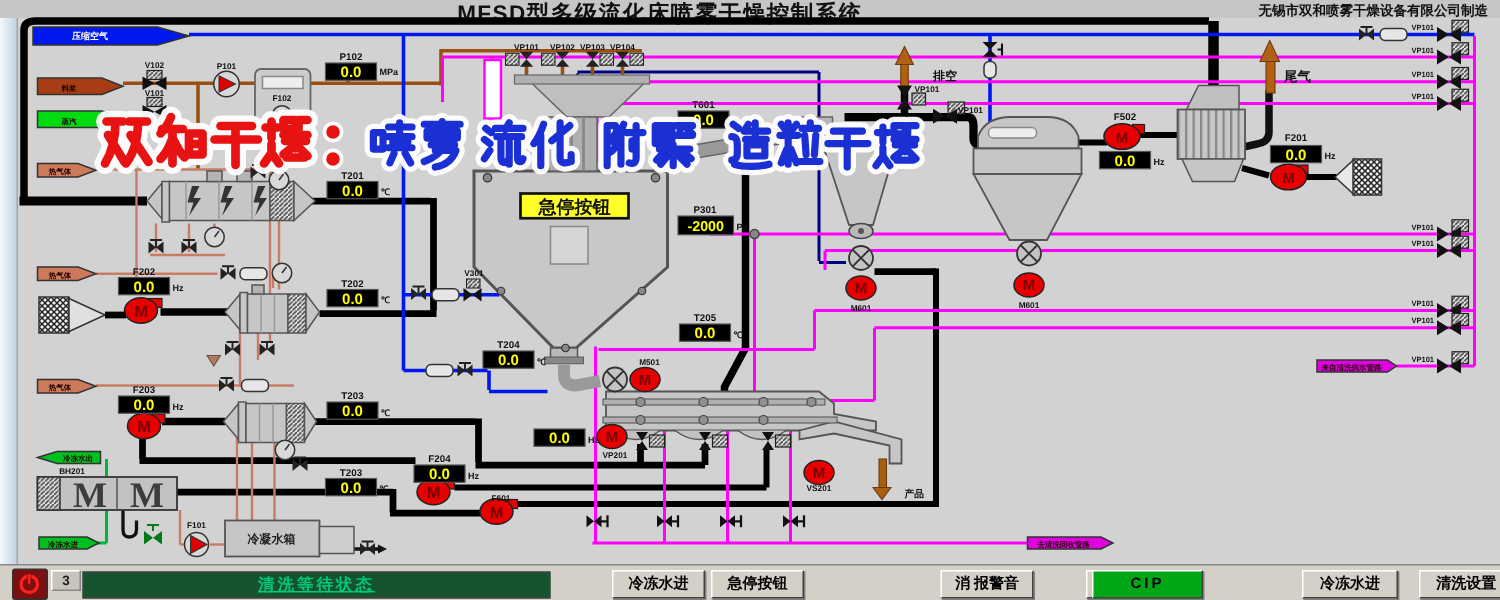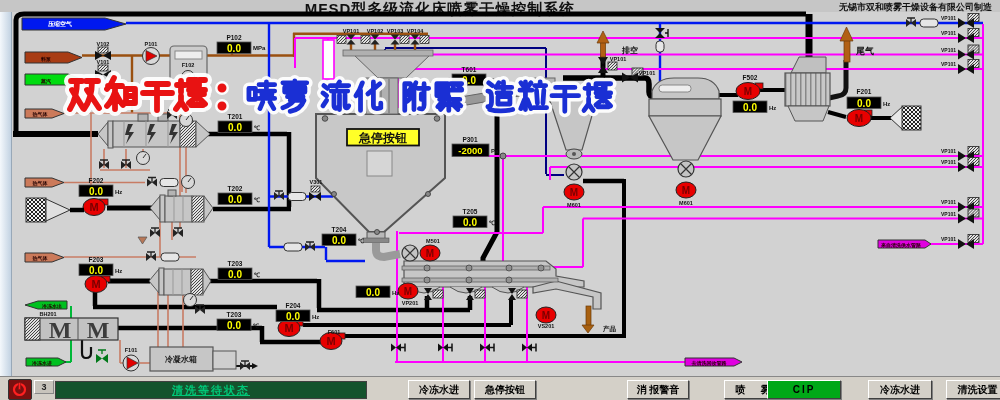--- a/index.html
+++ b/index.html
@@ -660,17 +660,17 @@
 </g>
 </g>
 </svg>
       </div>
  <div id="n3">3</div>
  <div id="status">清洗等待状态</div>
  <div class="btn" style="left:408px;width:60px;">冷冻水进</div>
  <div class="btn" style="left:474px;width:60px;">急停按钮</div>
  <div class="btn" style="left:627px;width:60px;font-family:Liberation Serif, serif;">消&nbsp;报警音</div>
  <div class="btn" style="left:724px;width:62px;letter-spacing:6px;">喷 雾</div>
- <div class="btn" style="left:767px;width:72px;background:#00a818;letter-spacing:2px;">CIP</div>
+ <div class="btn" style="left:728px;width:72px;background:#00a818;letter-spacing:2px;">CIP</div>
  <div class="btn" style="left:868px;width:62px;">冷冻水进</div>
  <div class="btn" style="left:935px;width:61px;margin-left:11px;">清洗设置</div>
 </div>
 </div>
 
 </body></html>

